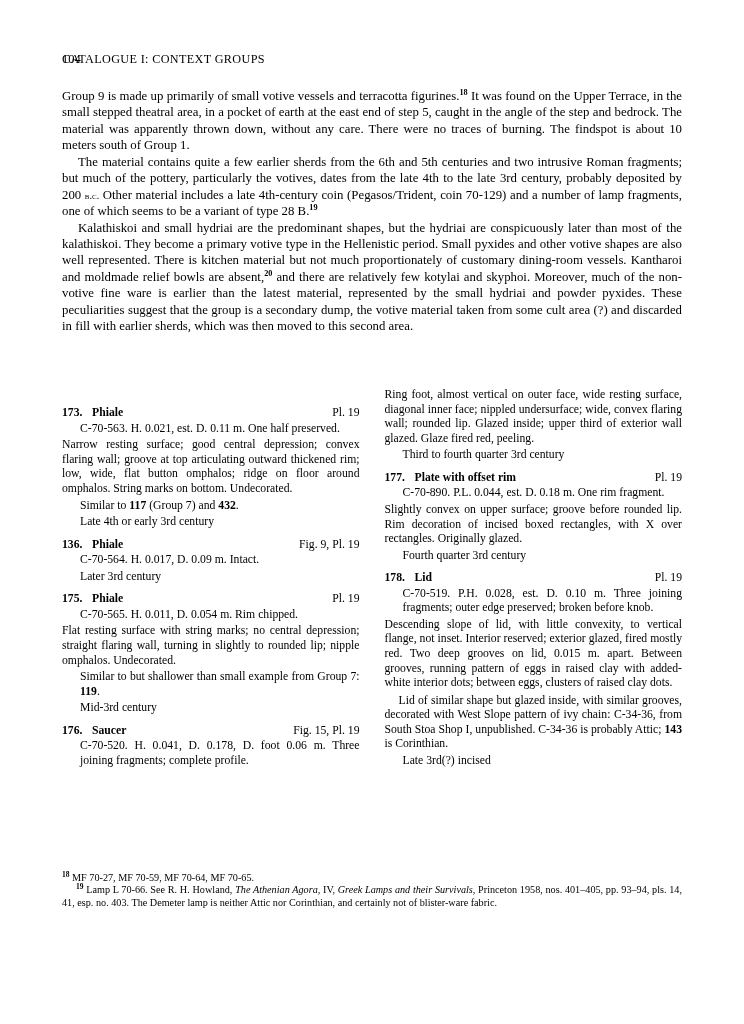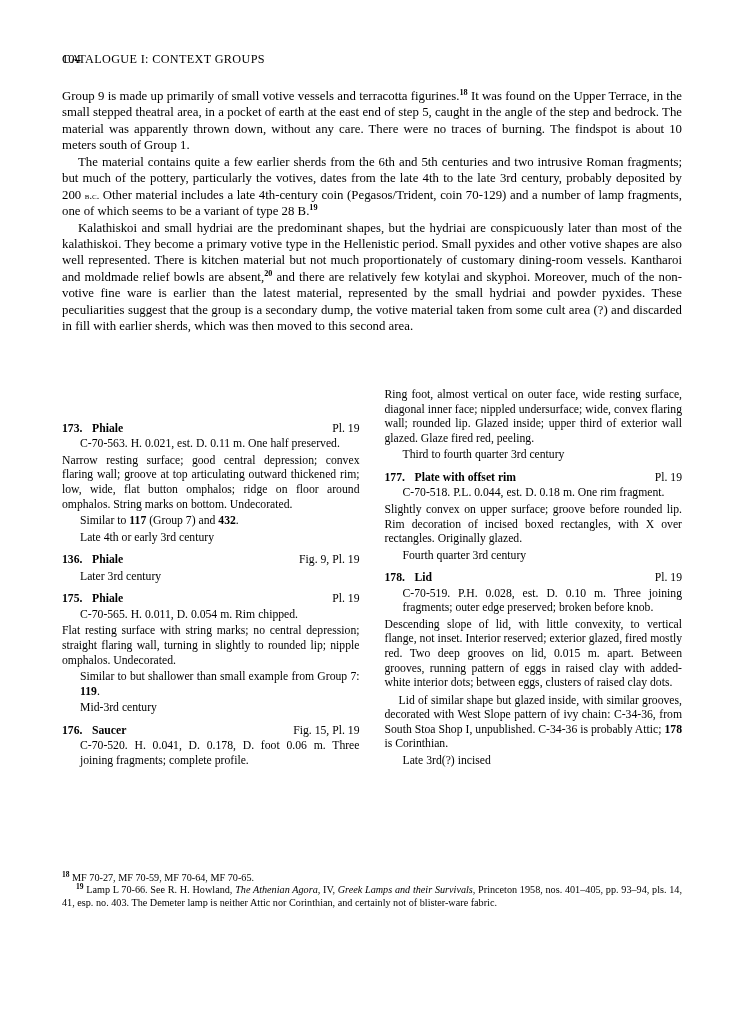--- a/index.html
+++ b/index.html
@@ -184,20 +184,21 @@
         <p class="entry-date">Similar to <b>117</b> (Group 7) and <b>432</b>.</p>
         <p class="entry-date">Late 4th or early 3rd century</p>
       </div>
 
       <div class="entry">
         <div class="entry-head">
           <span class="num">136.</span>
           <span class="name">Phiale</span>
           <span class="plate">Fig. 9, Pl. 19</span>
         </div>
+        <p class="entry-body">C-70-564. H. 0.017, D. 0.09 m. Intact.</p>
         <p class="entry-date">Later 3rd century</p>
       </div>
 
       <div class="entry">
         <div class="entry-head">
           <span class="num">175.</span>
           <span class="name">Phiale</span>
           <span class="plate">Pl. 19</span>
         </div>
         <p class="entry-body">C-70-565. H. 0.011, D. 0.054 m. Rim chipped.</p>
@@ -223,34 +224,34 @@
         <p class="entry-desc noind" style="margin-top:0;">Ring foot, almost vertical on outer face, wide resting surface, diagonal inner face; nippled undersurface; wide, convex flaring wall; rounded lip. Glazed inside; upper third of exterior wall glazed. Glaze fired red, peeling.</p>
         <p class="entry-date">Third to fourth quarter 3rd century</p>
       </div>
 
       <div class="entry">
         <div class="entry-head">
           <span class="num">177.</span>
           <span class="name">Plate with offset rim</span>
           <span class="plate">Pl. 19</span>
         </div>
-        <p class="entry-body">C-70-518. P.L. 0.044, est. D. 0.18 m. One rim fragment.</p>
+        <p class="entry-body">C-70-890. P.L. 0.044, est. D. 0.18 m. One rim fragment.</p>
         <p class="entry-desc">Slightly convex on upper surface; groove before rounded lip. Rim decoration of incised boxed rectangles, with X over rectangles. Originally glazed.</p>
         <p class="entry-date">Fourth quarter 3rd century</p>
       </div>
 
       <div class="entry">
         <div class="entry-head">
           <span class="num">178.</span>
           <span class="name">Lid</span>
           <span class="plate">Pl. 19</span>
         </div>
         <p class="entry-body">C-70-519. P.H. 0.028, est. D. 0.10 m. Three joining fragments; outer edge preserved; broken before knob.</p>
         <p class="entry-desc">Descending slope of lid, with little convexity, to vertical flange, not inset. Interior reserved; exterior glazed, fired mostly red. Two deep grooves on lid, 0.015 m. apart. Between grooves, running pattern of eggs in raised clay with added-white interior dots; between eggs, clusters of raised clay dots.</p>
-        <p class="plain-para">Lid of similar shape but glazed inside, with similar grooves, decorated with West Slope pattern of ivy chain: C-34-36, from South Stoa Shop I, unpublished. C-34-36 is probably Attic; <b>178</b> is Corinthian.</p>
+        <p class="plain-para">Lid of similar shape but glazed inside, with similar grooves, decorated with West Slope pattern of ivy chain: C-34-36, from South Stoa Shop I, unpublished. C-34-36 is probably Attic; <b>143</b> is Corinthian.</p>
         <p class="entry-date">Late 3rd(?) incised</p>
       </div>
 
     </div>
 
   </div>
 
   <div class="footnotes">
     <p class="fn first"><sup>18</sup> MF 70-27, MF 70-59, MF 70-64, MF 70-65.</p>
     <p class="fn"><sup>19</sup> Lamp L 70-66. See R. H. Howland, <i>The Athenian Agora</i>, IV, <i>Greek Lamps and their Survivals</i>, Princeton 1958, nos. 401–405, pp. 93–94, pls. 14, 41, esp. no. 403. The Demeter lamp is neither Attic nor Corinthian, and certainly not of blister-ware fabric.</p>

